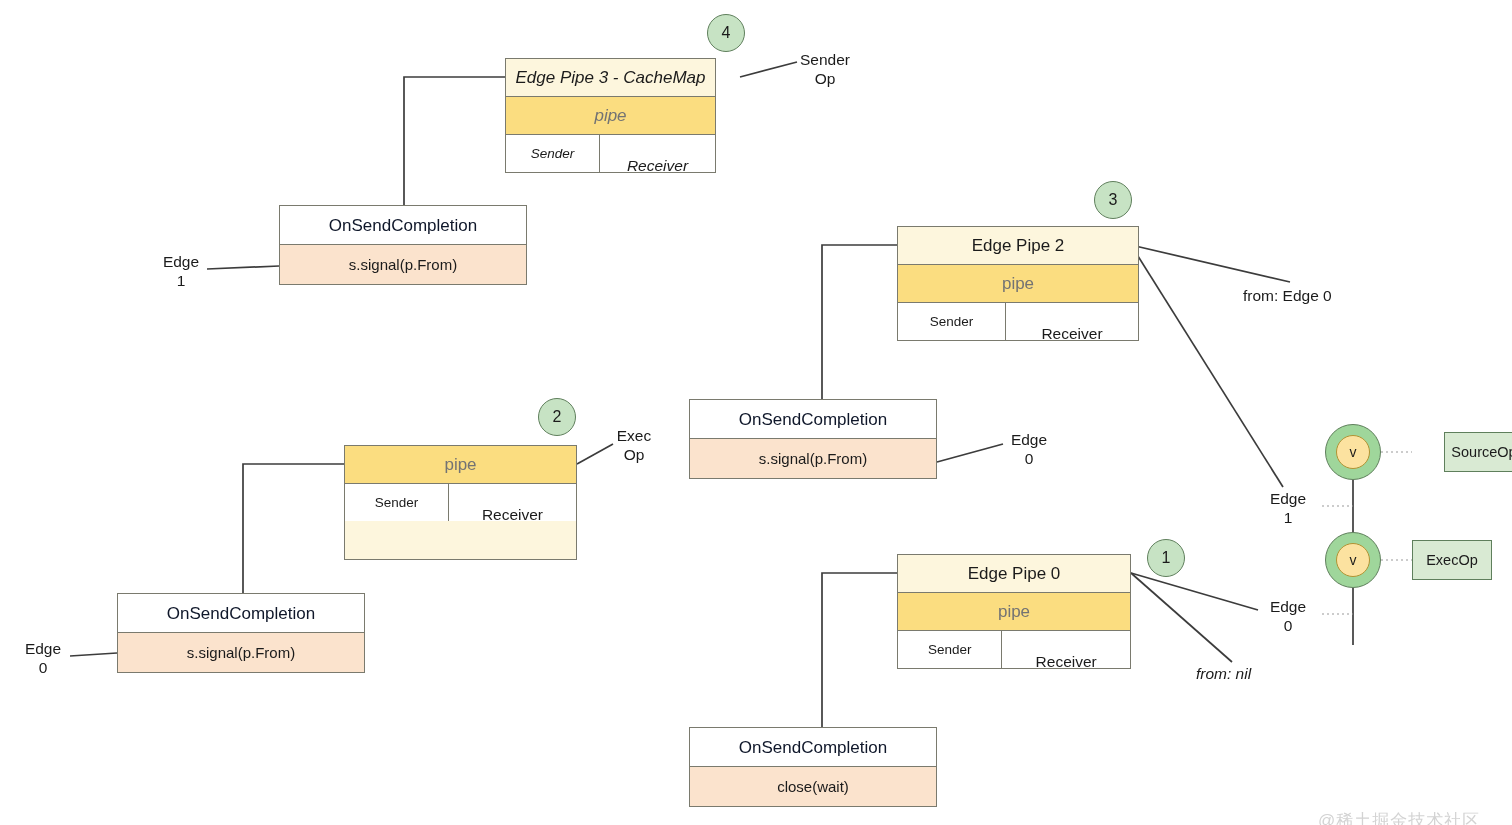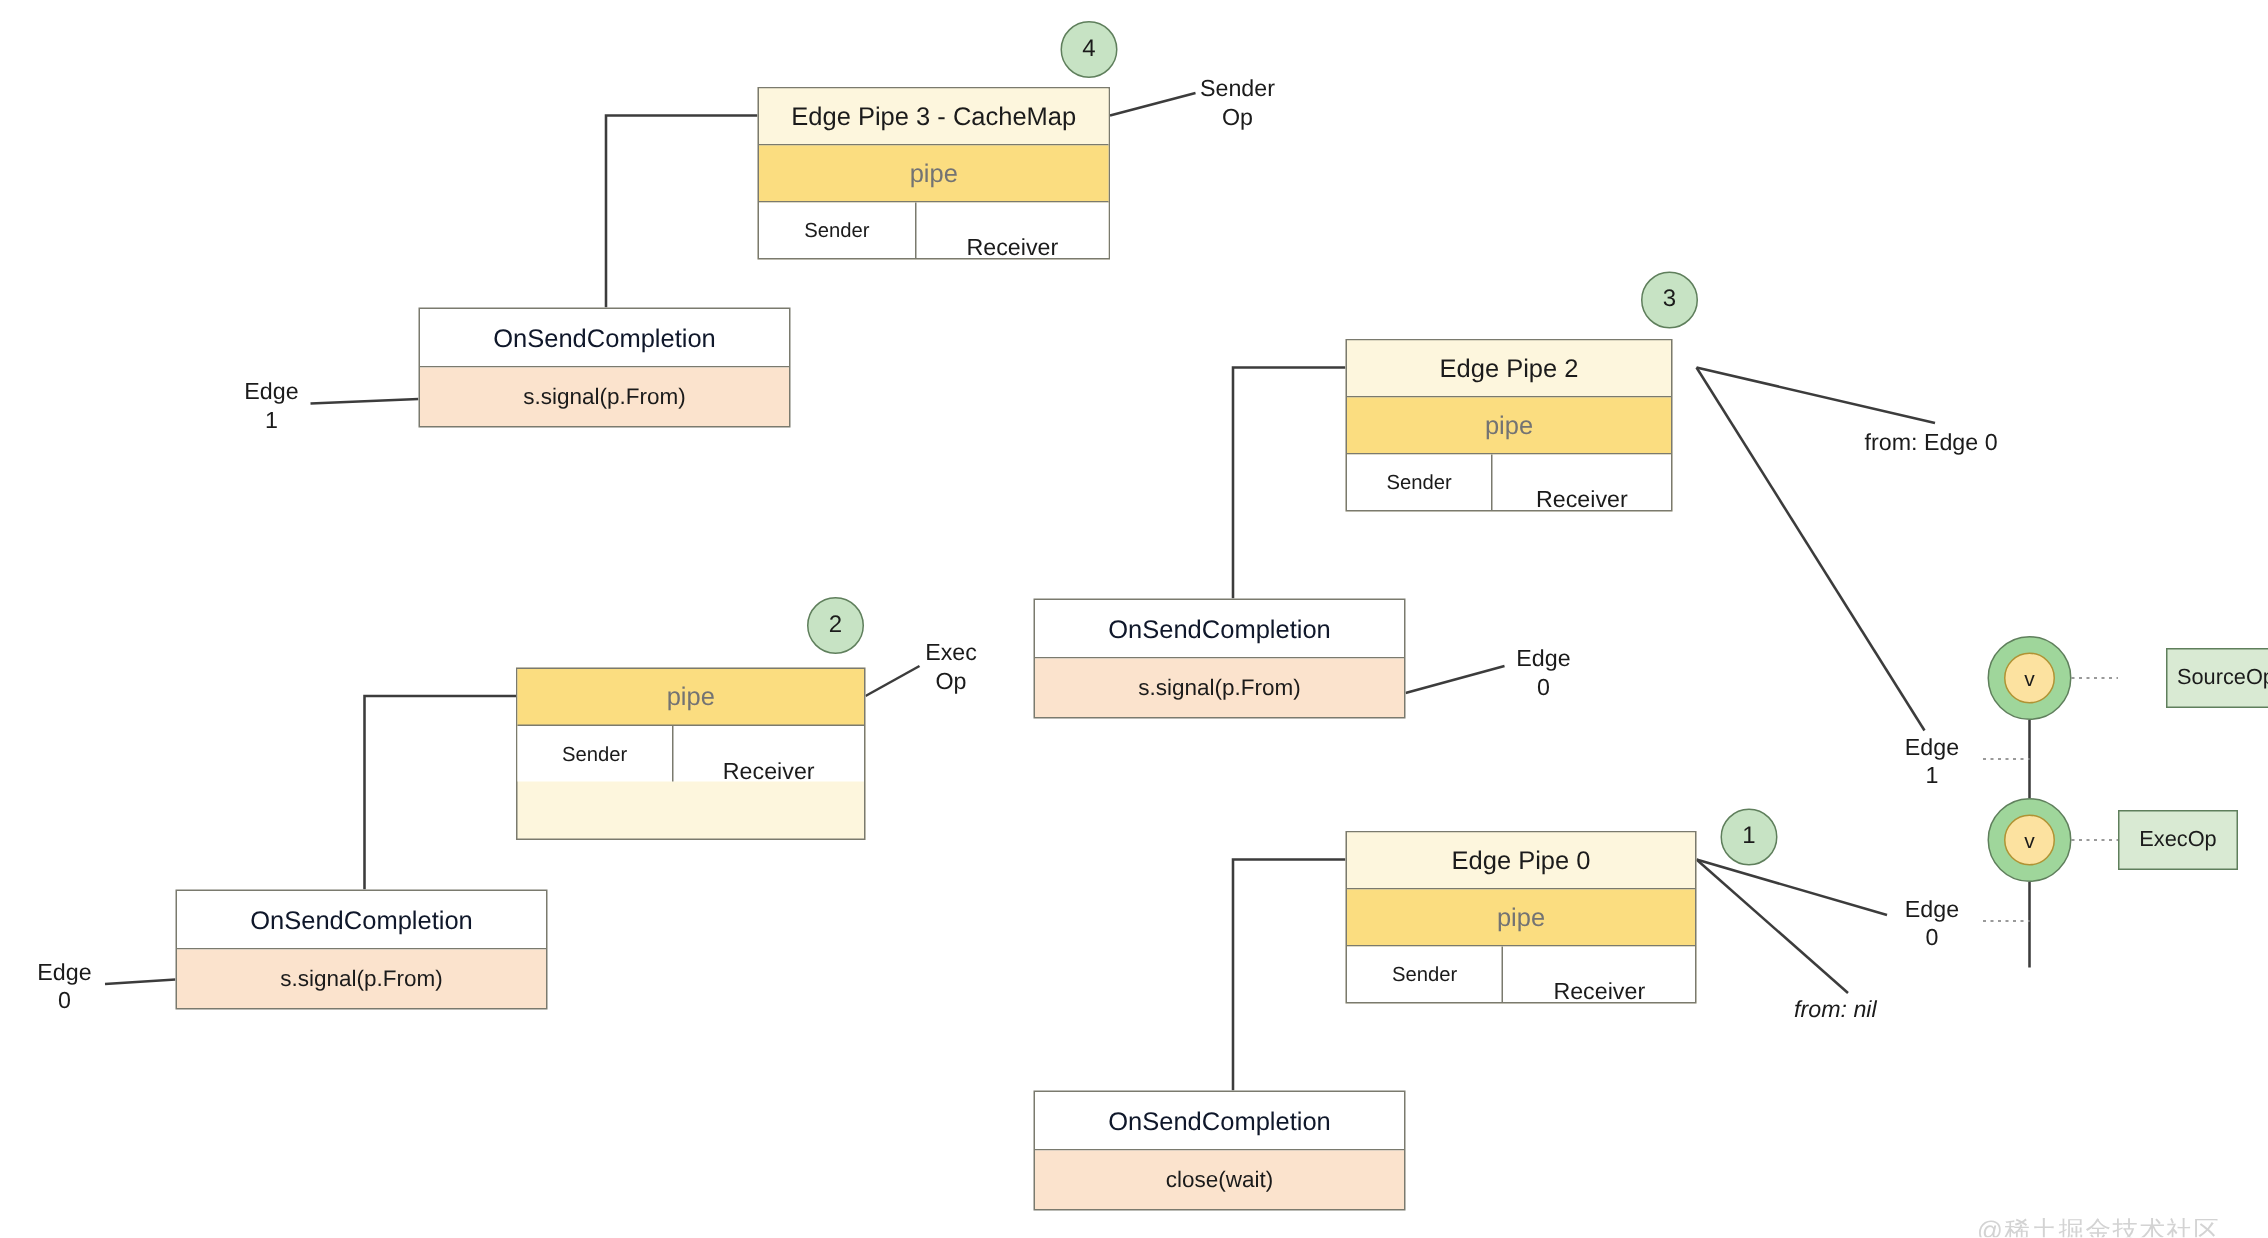--- a/index.html
+++ b/index.html
@@ -222,40 +222,40 @@
     <g stroke="#9a9a9a" stroke-width="1.2" fill="none" stroke-dasharray="2,3">
 
       <path d="M 1381,452 L 1412,452"></path>
       <path d="M 1381,560 L 1412,560"></path>
 
       <path d="M 1322,506 L 1353,506"></path>
       <path d="M 1322,614 L 1353,614"></path>
     </g>
   </svg>
 
-  <div class="pipe-card" style="left:505px; top:58px; width:235px; height:115px;">
+  <div class="pipe-card" style="left:505px; top:58px; width:211px; height:115px;font-style:italic;">
     <div class="pipe-header">Edge Pipe 3 - CacheMap</div>
     <div class="pipe-mid">pipe</div>
     <div class="pipe-foot">
       <div class="foot-sender">Sender</div>
       <div class="foot-receiver">Receiver</div>
     </div>
   </div>
   <div class="step-badge" style="left:707px; top:14px;">4</div>
   <div class="leader-label" style="left:797px; top:50px; width:56px;">Sender
 Op</div>
 
   <div class="comp-card" style="left:279px; top:205px; width:248px; height:80px;">
     <div class="comp-header">OnSendCompletion</div>
     <div class="comp-body">s.signal(p.From)</div>
   </div>
   <div class="leader-label" style="left:155px; top:252px; width:52px;">Edge
 1</div>
 
-  <div class="pipe-card" style="left:897px; top:226px; width:218px; height:115px;">
+  <div class="pipe-card" style="left:897px; top:226px; width:242px; height:115px;">
     <div class="pipe-header">Edge Pipe 2</div>
     <div class="pipe-mid">pipe</div>
     <div class="pipe-foot">
       <div class="foot-sender">Sender</div>
       <div class="foot-receiver">Receiver</div>
     </div>
   </div>
   <div class="step-badge" style="left:1094px; top:181px;">3</div>
   <div class="leader-label left-align" style="left:1243px; top:286px; width:140px;">from: Edge 0</div>
 

